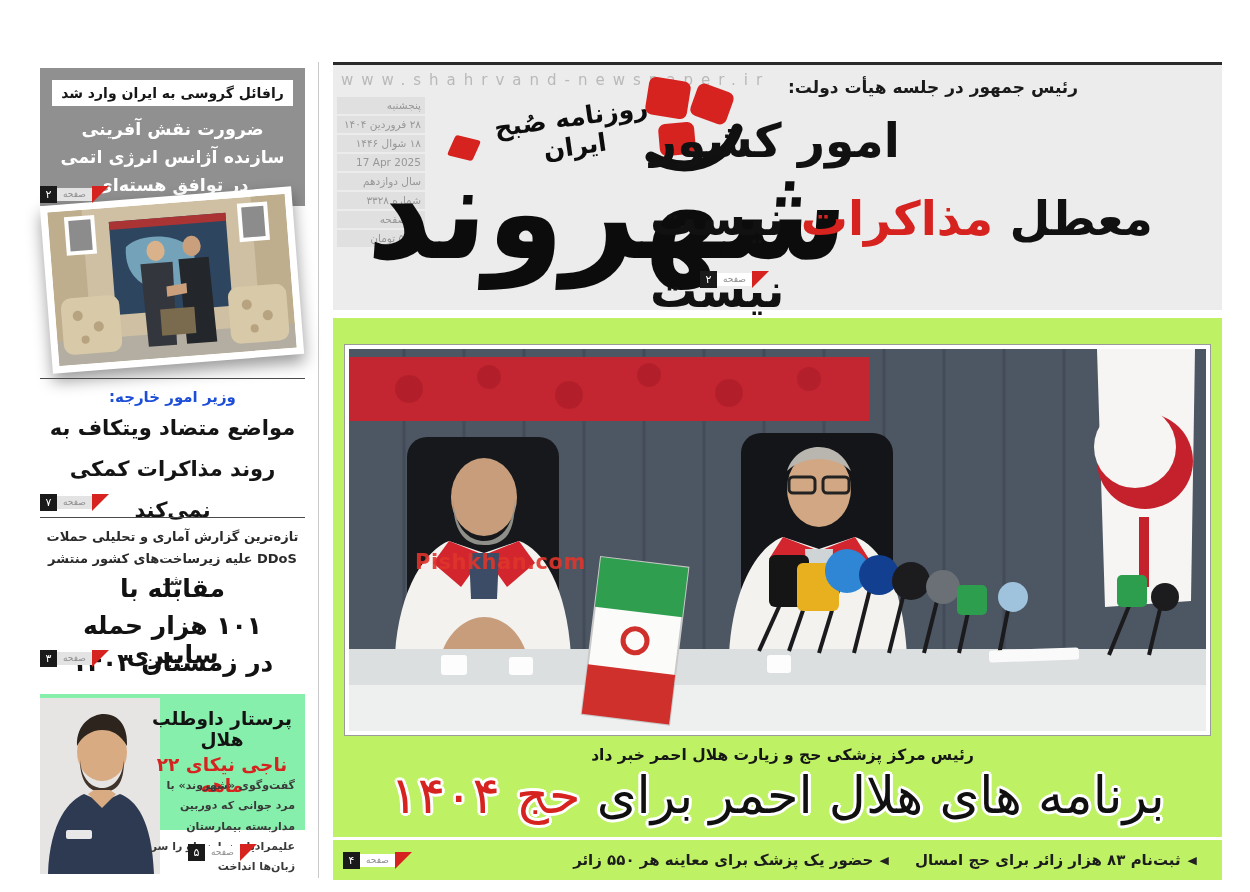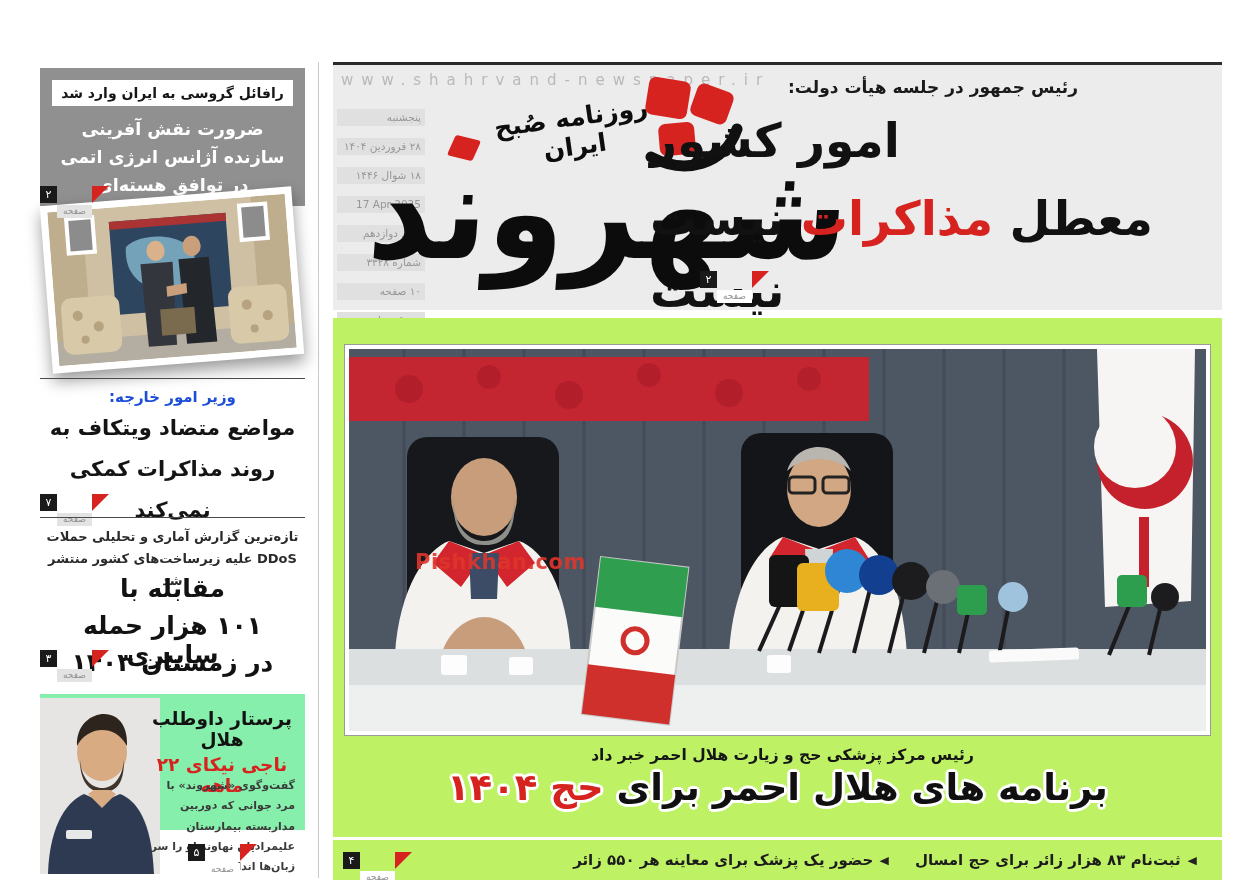--- a/index.html
+++ b/index.html
@@ -8,34 +8,34 @@
   .rtl{direction:rtl;unicode-bidi:embed;}
   .red{color:#d6231f;}
 
   
   .v-divider{position:absolute;left:318px;top:62px;width:1px;height:816px;background:#c9c9c9;}
 
   
   .band{position:absolute;left:333px;top:62px;width:889px;height:248px;background:#ececec;border-top:3px solid #2b2b2b;box-sizing:border-box;}
   .website{position:absolute;left:8px;top:6px;width:720px;color:#b9b9b9;font-size:15px;letter-spacing:8px;white-space:nowrap;}
   .dateline{position:absolute;left:4px;top:32px;width:88px;}
-  .dateline .row{background:#e0e0e0;color:#979797;font-size:10.5px;line-height:15px;padding:1px 4px;margin-bottom:2px;text-align:right;white-space:nowrap;overflow:hidden;margin-top:12px;}
+  .dateline .row{background:#e0e0e0;color:#979797;font-size:10.5px;line-height:15px;padding:1px 4px;margin-bottom:2px;text-align:right;white-space:nowrap;overflow:hidden;}
   .dateline .ltr{direction:ltr;}
   .diamond{position:absolute;left:118px;top:72px;width:26px;height:22px;background:#d6231f;transform:rotate(14deg) skewX(-10deg);border-radius:3px;}
   .tagline{position:absolute;left:150px;top:38px;width:180px;font-size:25px;font-weight:bold;color:#0d0d0d;transform:rotate(-8deg);text-align:center;}
   .logo-mark{position:absolute;left:308px;top:6px;width:104px;height:104px;}
   .logo-word{position:absolute;left:6px;top:58px;width:540px;height:185px;font-size:125px;line-height:180px;font-weight:bold;color:#0c0c0c;text-align:center;transform:skewX(-4deg) scaleY(1.05);}
   .lead-kicker{position:absolute;right:14px;top:12px;width:420px;text-align:left;font-size:17px;font-weight:bold;color:#1a1a1a;}
   .lead-h1{position:absolute;right:12px;top:40px;width:560px;text-align:left;font-size:47px;line-height:72px;font-weight:bold;color:#111;}
   .lead-h2{position:absolute;right:12px;top:118px;width:560px;text-align:left;font-size:47px;line-height:72px;font-weight:bold;color:#111;}
 
   
   .badge{position:absolute;display:flex;align-items:flex-start;height:17px;}
   .badge .num{width:17px;height:17px;background:#1a1a1a;color:#fff;font-size:11px;line-height:17px;text-align:center;}
-  .badge .lab{height:13px;margin-top:19px;background:#e3e3e3;color:#8d8d8d;font-size:9px;line-height:13px;padding:0 6px;white-space:nowrap;}
+  .badge .lab{height:13px;margin-top:2px;background:#e3e3e3;color:#8d8d8d;font-size:9px;line-height:13px;padding:0 6px;white-space:nowrap;}
   .badge .lab.white{background:#fff;}
   .badge .flag{width:0;height:0;border-top:17px solid #d6231f;border-right:17px solid transparent;}
 
   
   .sb-grossi{position:absolute;left:40px;top:68px;width:265px;height:138px;background:#909090;box-sizing:border-box;padding:12px 12px 0 12px;}
   .sb-grossi .bar{background:#fff;color:#161616;font-size:14px;font-weight:bold;text-align:center;padding:5px 4px;margin-bottom:9px;}
   .sb-grossi .hl{color:#fff;font-size:17.5px;font-weight:bold;text-align:center;line-height:1.6;}
   .tilt-photo{position:absolute;left:46px;top:196px;width:252px;height:168px;background:#fff;padding:7px;box-sizing:border-box;transform:rotate(-4.5deg);box-shadow:0 8px 16px rgba(0,0,0,.4);}
   .tilt-photo svg{display:block;width:100%;height:100%;}
   .hr{position:absolute;left:40px;width:265px;height:0;border-top:1.5px solid #4a4a4a;}
@@ -48,21 +48,21 @@
   .nurse-t1{position:absolute;right:8px;top:14px;width:150px;text-align:center;font-size:18.5px;font-weight:bold;color:#131313;}
   .nurse-t2{position:absolute;right:8px;top:60px;width:150px;text-align:center;font-size:18.5px;font-weight:bold;}
   .nurse-body{position:absolute;right:10px;top:82px;width:148px;text-align:right;font-size:11px;font-weight:bold;color:#3a3a3a;line-height:1.85;}
 
   
   .card{position:absolute;left:333px;top:318px;width:889px;height:562px;background:#bef264;}
   .photo{position:absolute;left:11px;top:26px;width:867px;height:392px;background:#fff;border:1px solid #9a9a9a;box-sizing:border-box;padding:4px;}
   .photo svg{display:block;width:100%;height:100%;}
   .watermark{position:absolute;left:70px;top:205px;color:#e0352b;font-size:21px;font-weight:bold;opacity:.9;letter-spacing:.5px;}
   .main-kicker{position:absolute;left:5px;top:428px;width:100%;text-align:center;font-size:15.5px;font-weight:bold;color:#161616;}
-  .main-hl{position:absolute;left:0;top:448px;width:100%;text-align:center;font-size:37px;font-weight:bold;color:#101010;
+  .main-hl{position:absolute;left:0;top:448px;width:100%;text-align:center;font-size:51px;font-weight:normal;color:#101010;
     text-shadow:2px 2px 0 #fff,-2px 2px 0 #fff,2px -2px 0 #fff,-2px -2px 0 #fff,0 3px 0 #fff,0 -3px 0 #fff,3px 0 0 #fff,-3px 0 0 #fff;}
   .card .sep{position:absolute;left:0;top:519px;width:100%;height:3px;background:#fff;}
   .strip{position:absolute;left:0;top:522px;width:100%;height:40px;}
   .bullets{position:absolute;right:26px;top:0;height:40px;display:flex;align-items:center;gap:26px;direction:rtl;}
   .bullet{display:flex;align-items:center;gap:7px;font-size:15px;font-weight:bold;color:#1c1c1c;direction:rtl;}
   .bullet .ic{color:#222;font-size:11px;line-height:1;transform:scaleX(1.1);}
 </style>
 </head>
 <body>
 

